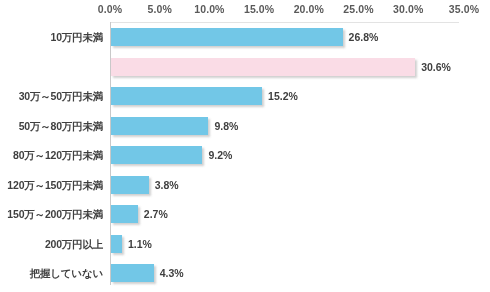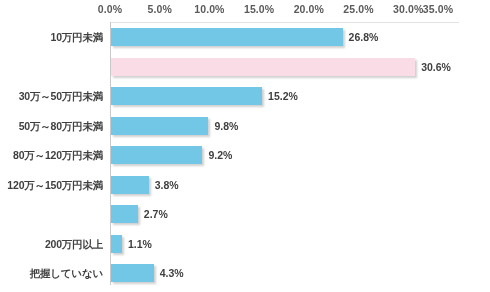--- a/index.html
+++ b/index.html
@@ -85,21 +85,21 @@
   <div class="axis-line"></div>
 
   <div class="xaxis">
       <div class="xtick" style="left: 110px;">0.0%</div>
       <div class="xtick" style="left: 159.7px;">5.0%</div>
       <div class="xtick" style="left: 209.4px;">10.0%</div>
       <div class="xtick" style="left: 259.1px;">15.0%</div>
       <div class="xtick" style="left: 308.8px;">20.0%</div>
       <div class="xtick" style="left: 358.5px;">25.0%</div>
       <div class="xtick" style="left: 408.2px;">30.0%</div>
-      <div class="xtick" style="left: 438px;">35.0%</div>
+      <div class="xtick" style="left: 464px;">35.0%</div>
     </div>
 
   <div class="rows">
       <div class="row" style="top: 28px;">
         <div class="cat-label">10万円未満</div>
         <div class="bar" style="width: 231.602px; background: rgb(114, 199, 231);"></div>
         <div class="val-label" style="left: 348.602px;">26.8%</div>
       </div>
       <div class="row" style="top: 57.5px;">
         <div class="bar" style="width: 304.164px; background: rgb(250, 220, 230);"></div>
@@ -119,20 +119,21 @@
         <div class="cat-label">80万～120万円未満</div>
         <div class="bar" style="width: 91.448px; background: rgb(114, 199, 231);"></div>
         <div class="val-label" style="left: 208.448px;">9.2%</div>
       </div>
       <div class="row" style="top: 175.5px;">
         <div class="cat-label">120万～150万円未満</div>
         <div class="bar" style="width: 37.772px; background: rgb(114, 199, 231);"></div>
         <div class="val-label" style="left: 154.772px;">3.8%</div>
       </div>
       <div class="row" style="top: 205px;">
+        <div class="cat-label">150万～200万円未満</div>
         <div class="bar" style="width: 26.838px; background: rgb(114, 199, 231);"></div>
         <div class="val-label" style="left: 143.838px;">2.7%</div>
       </div>
       <div class="row" style="top: 234.5px;">
         <div class="cat-label">200万円以上</div>
         <div class="bar" style="width: 10.934px; background: rgb(114, 199, 231);"></div>
         <div class="val-label" style="left: 127.934px;">1.1%</div>
       </div>
       <div class="row" style="top: 264px;">
         <div class="cat-label">把握していない</div>

